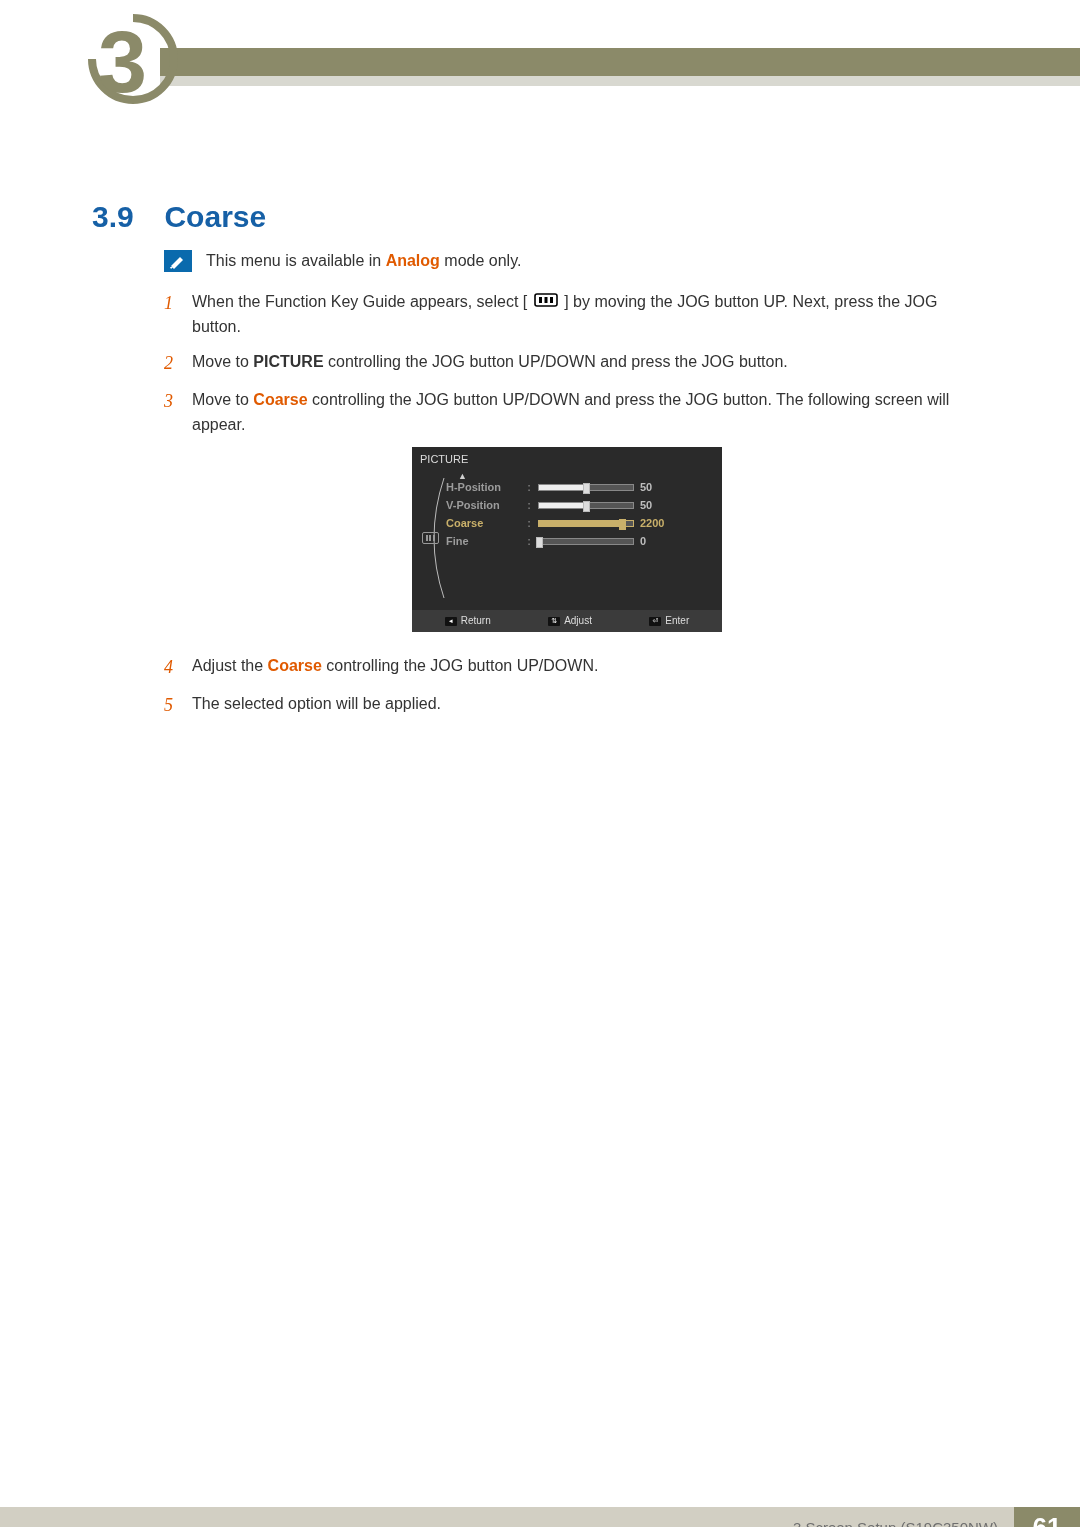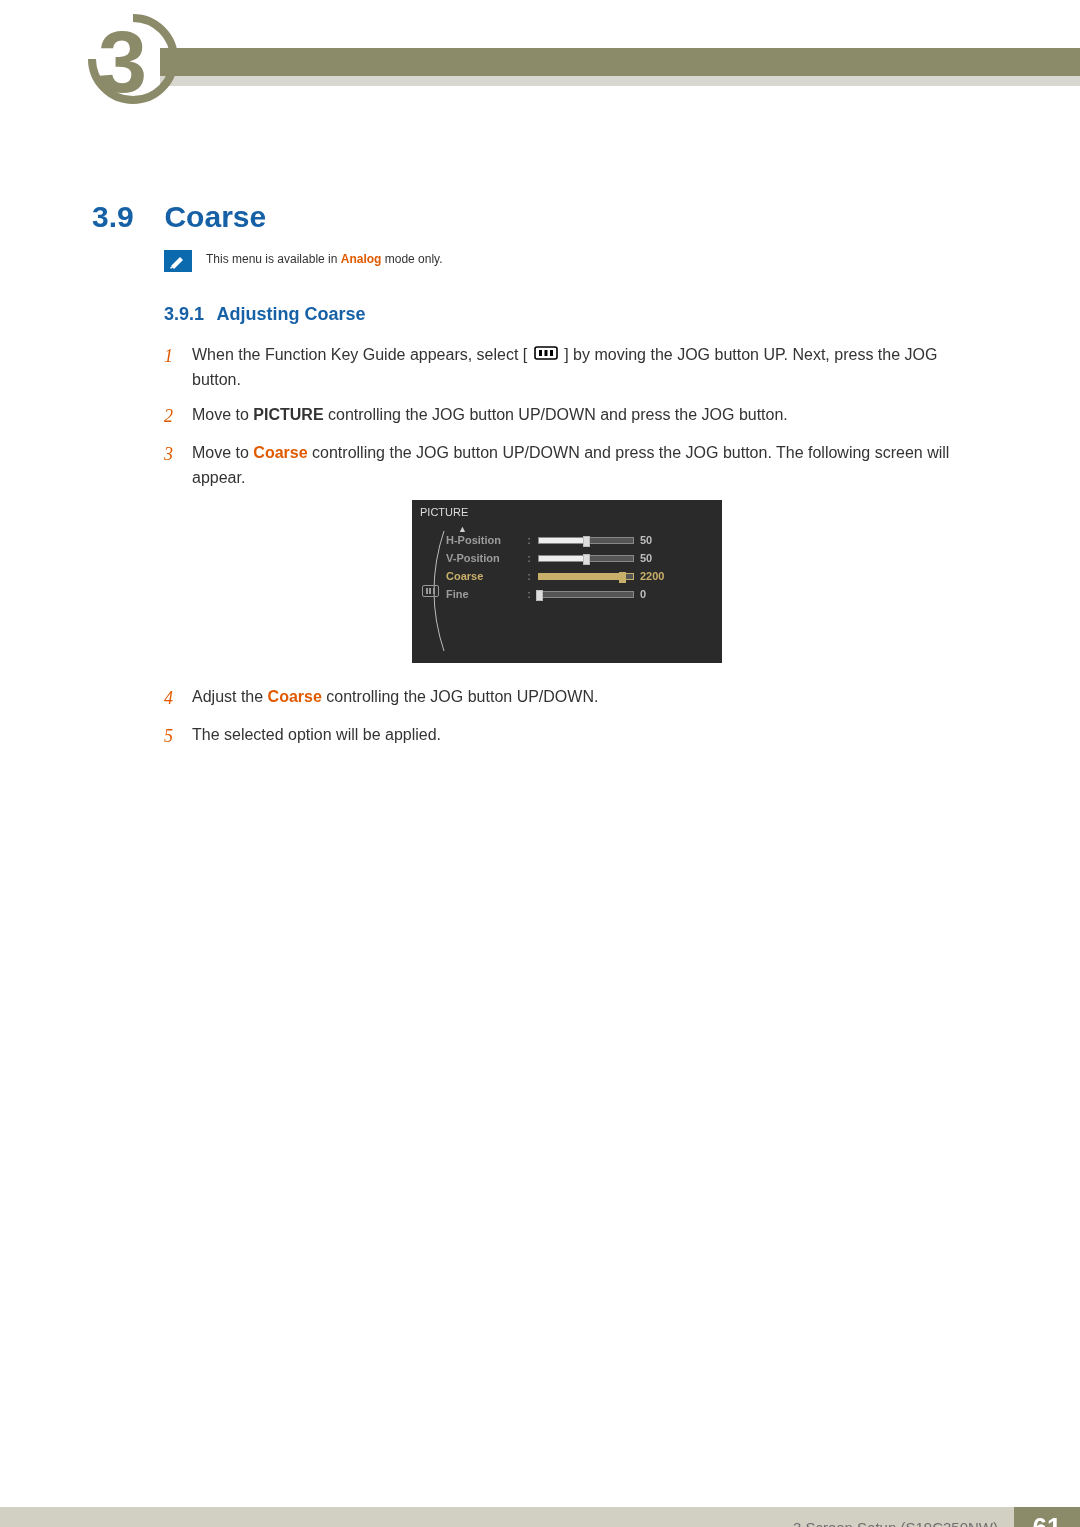--- a/index.html
+++ b/index.html
@@ -99,21 +99,21 @@
     width: 28px;
     height: 22px;
     background: #0a6aad;
     display: inline-flex;
     align-items: center;
     justify-content: center;
     flex: 0 0 auto;
   }
   .note-icon svg { display:block; }
   .note-text {
-    font-size: 12px;
+    font-size: 16px;
     color: #333;
     padding-top: 2px;
   }
   .analog { color: #e05a00; font-weight: bold; }
   .subsection {
     margin: 32px 0 0 72px;
   }
   .sub-num { color: #1660a6; font-size: 18px; font-weight: bold; }
   .sub-title { color: #1660a6; font-size: 18px; font-weight: bold; margin-left: 8px; }
   ol.steps {
@@ -294,24 +294,20 @@
         <svg width="20" height="16" viewBox="0 0 20 16">
           <path d="M3 13 L12 4 L15 7 L6 16 Z" fill="#fff"></path>
           <path d="M2 14 L5 14 L3 16 Z" fill="#fff"></path>
         </svg>
       </span>
       <span class="note-text">
         <span>This menu is available in </span><span class="analog">Analog</span><span> mode only.</span>
       </span>
     </div>
 
-    <div class="subsection">
-      <span class="sub-num">3.9.1</span>
-      <span class="sub-title">Adjusting Coarse</span>
-    </div>
 
     <ol class="steps">
       <li>
         <span class="step-n">1</span>
         <span class="step-body">
           <span>When the Function Key Guide appears, select [</span>
           <span class="menu-glyph">
             <svg width="24" height="14" viewBox="0 0 24 14">
               <rect x="1" y="1" width="22" height="12" rx="2" fill="none" stroke="#000" stroke-width="1.6"></rect>
               <rect x="5" y="4" width="3" height="6" fill="#000"></rect>
@@ -380,20 +376,34 @@
                     <span class="osd-label">Fine</span>
                     <span class="osd-colon">:</span>
                     <span class="osd-bar">
                       <span class="fill" style="width: 0%;"></span>
                       <span class="marker" style="left: calc(0% - 3px);"></span>
                     </span>
                     <span class="osd-val">0</span>
                   </div>
                 </div>
             </div>
+            <div class="osd-footer">
+              <span class="fitem">
+                <span class="ficon">◂</span>
+                <span>Return</span>
+              </span>
+              <span class="fitem">
+                <span class="ficon">⇅</span>
+                <span>Adjust</span>
+              </span>
+              <span class="fitem">
+                <span class="ficon">⏎</span>
+                <span>Enter</span>
+              </span>
+            </div>
           </div>
         </span>
       </li>
       <li>
         <span class="step-n">4</span>
         <span class="step-body">
           <span>Adjust the </span><span class="kw-orange">Coarse</span><span> controlling the JOG button UP/DOWN.</span>
         </span>
       </li>
       <li>

